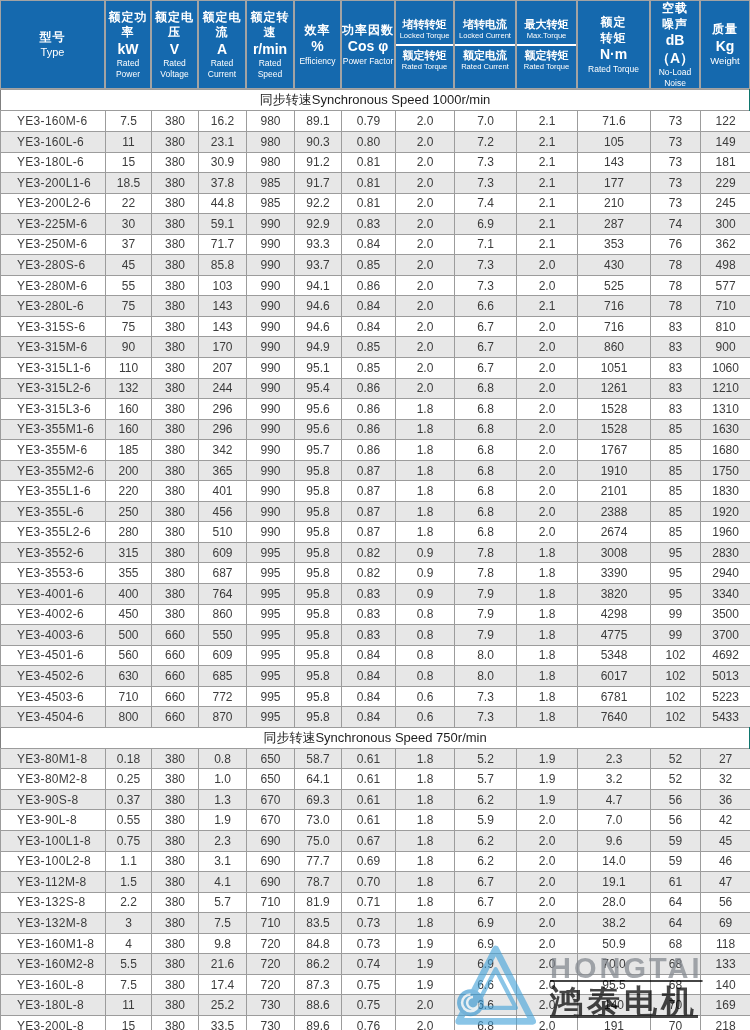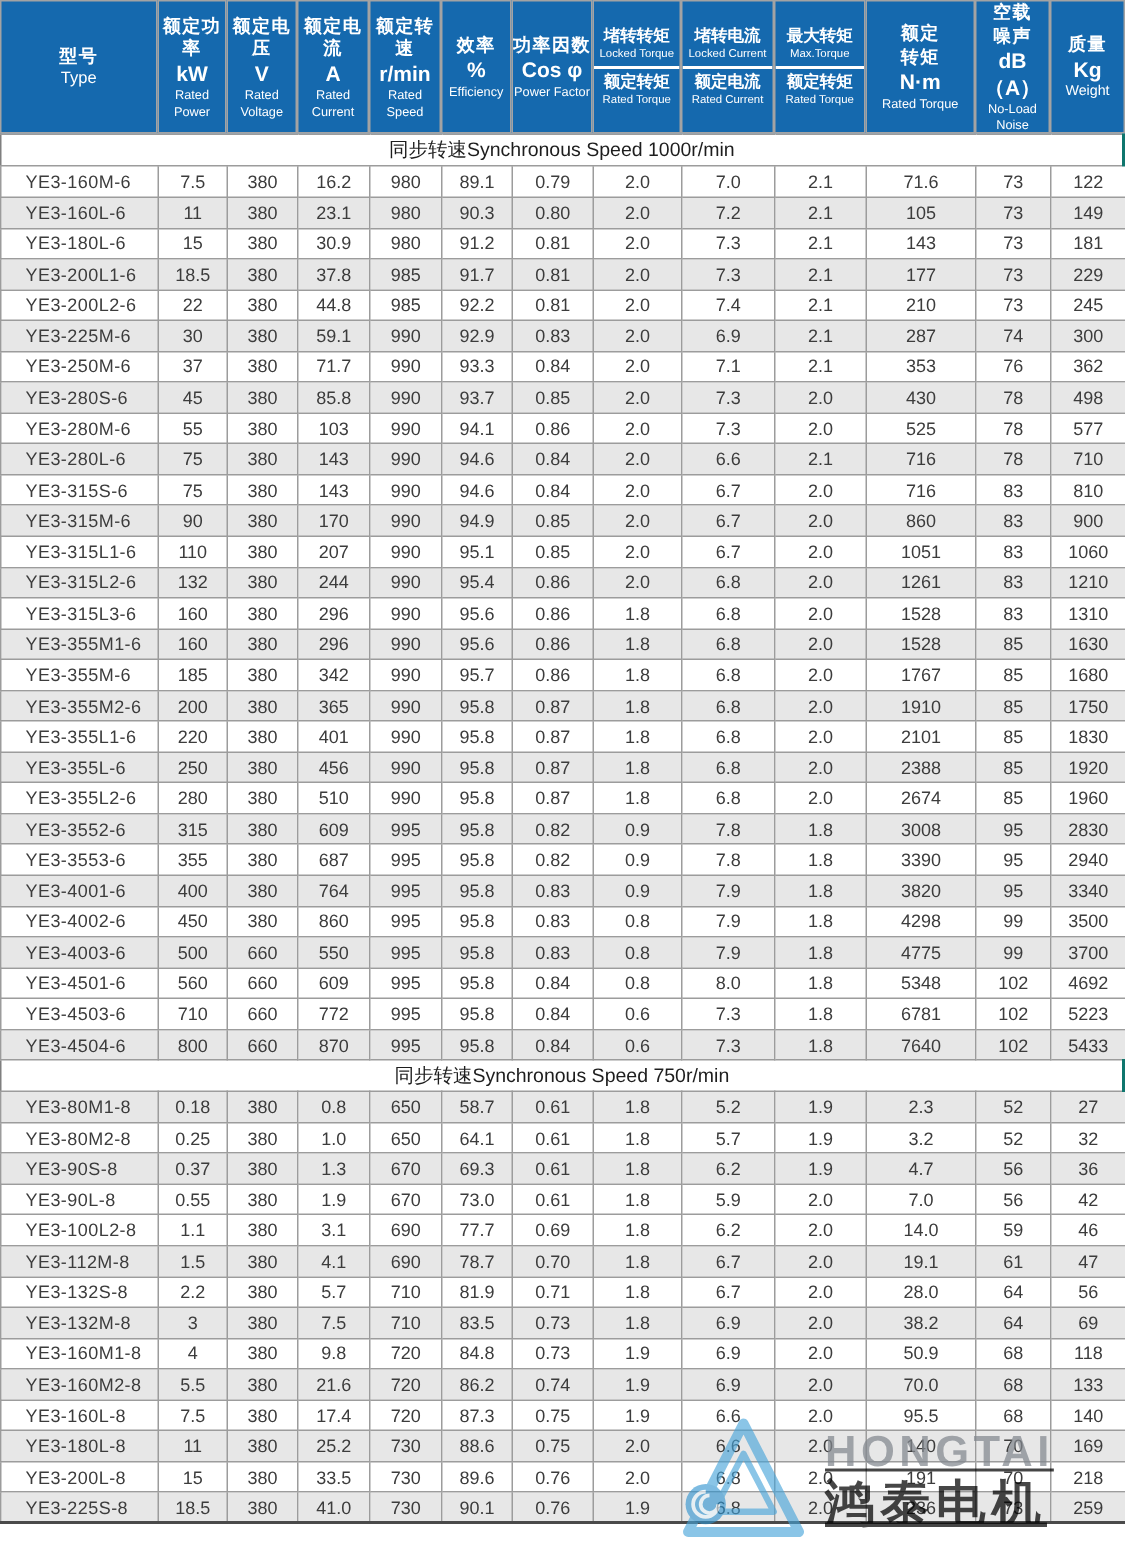--- a/index.html
+++ b/index.html
@@ -49,21 +49,21 @@
     background: #fff;
   }
   table.grid tr.shade td { background: #e7e7e7; }
   table.grid td.model { text-align: left; padding-left: 16px; letter-spacing: 0.3px; }
   table.grid tr.section-row td {
     background: #fff;
     font-size: 13px;
     color: #1d1d1d;
     height: 21px;
     border-left: 1px solid #7f7f7f;
-    border-right: 5px solid #0f766e;
+    border-right: 3px solid #0f766e;
   }
 
   
   .watermark {
     position: absolute;
     left: 452px; top: 940px;
     width: 298px; height: 90px;
     display: flex;
     align-items: flex-start;
     pointer-events: none;
@@ -611,20 +611,35 @@
         <td>995</td>
         <td>95.8</td>
         <td>0.84</td>
         <td>0.8</td>
         <td>8.0</td>
         <td>1.8</td>
         <td>5348</td>
         <td>102</td>
         <td>4692</td>
       </tr>
+      <tr class="shade">
+        <td class="model">YE3-4502-6</td>
+        <td>630</td>
+        <td>660</td>
+        <td>685</td>
+        <td>995</td>
+        <td>95.8</td>
+        <td>0.84</td>
+        <td>0.8</td>
+        <td>8.0</td>
+        <td>1.8</td>
+        <td>6017</td>
+        <td>102</td>
+        <td>5013</td>
+      </tr>
       <tr>
         <td class="model">YE3-4503-6</td>
         <td>710</td>
         <td>660</td>
         <td>772</td>
         <td>995</td>
         <td>95.8</td>
         <td>0.84</td>
         <td>0.6</td>
         <td>7.3</td>
@@ -703,20 +718,35 @@
         <td>1.9</td>
         <td>670</td>
         <td>73.0</td>
         <td>0.61</td>
         <td>1.8</td>
         <td>5.9</td>
         <td>2.0</td>
         <td>7.0</td>
         <td>56</td>
         <td>42</td>
+      </tr>
+      <tr class="shade">
+        <td class="model">YE3-100L1-8</td>
+        <td>0.75</td>
+        <td>380</td>
+        <td>2.3</td>
+        <td>690</td>
+        <td>75.0</td>
+        <td>0.67</td>
+        <td>1.8</td>
+        <td>6.2</td>
+        <td>2.0</td>
+        <td>9.6</td>
+        <td>59</td>
+        <td>45</td>
       </tr>
       <tr>
         <td class="model">YE3-100L2-8</td>
         <td>1.1</td>
         <td>380</td>
         <td>3.1</td>
         <td>690</td>
         <td>77.7</td>
         <td>0.69</td>
         <td>1.8</td>

